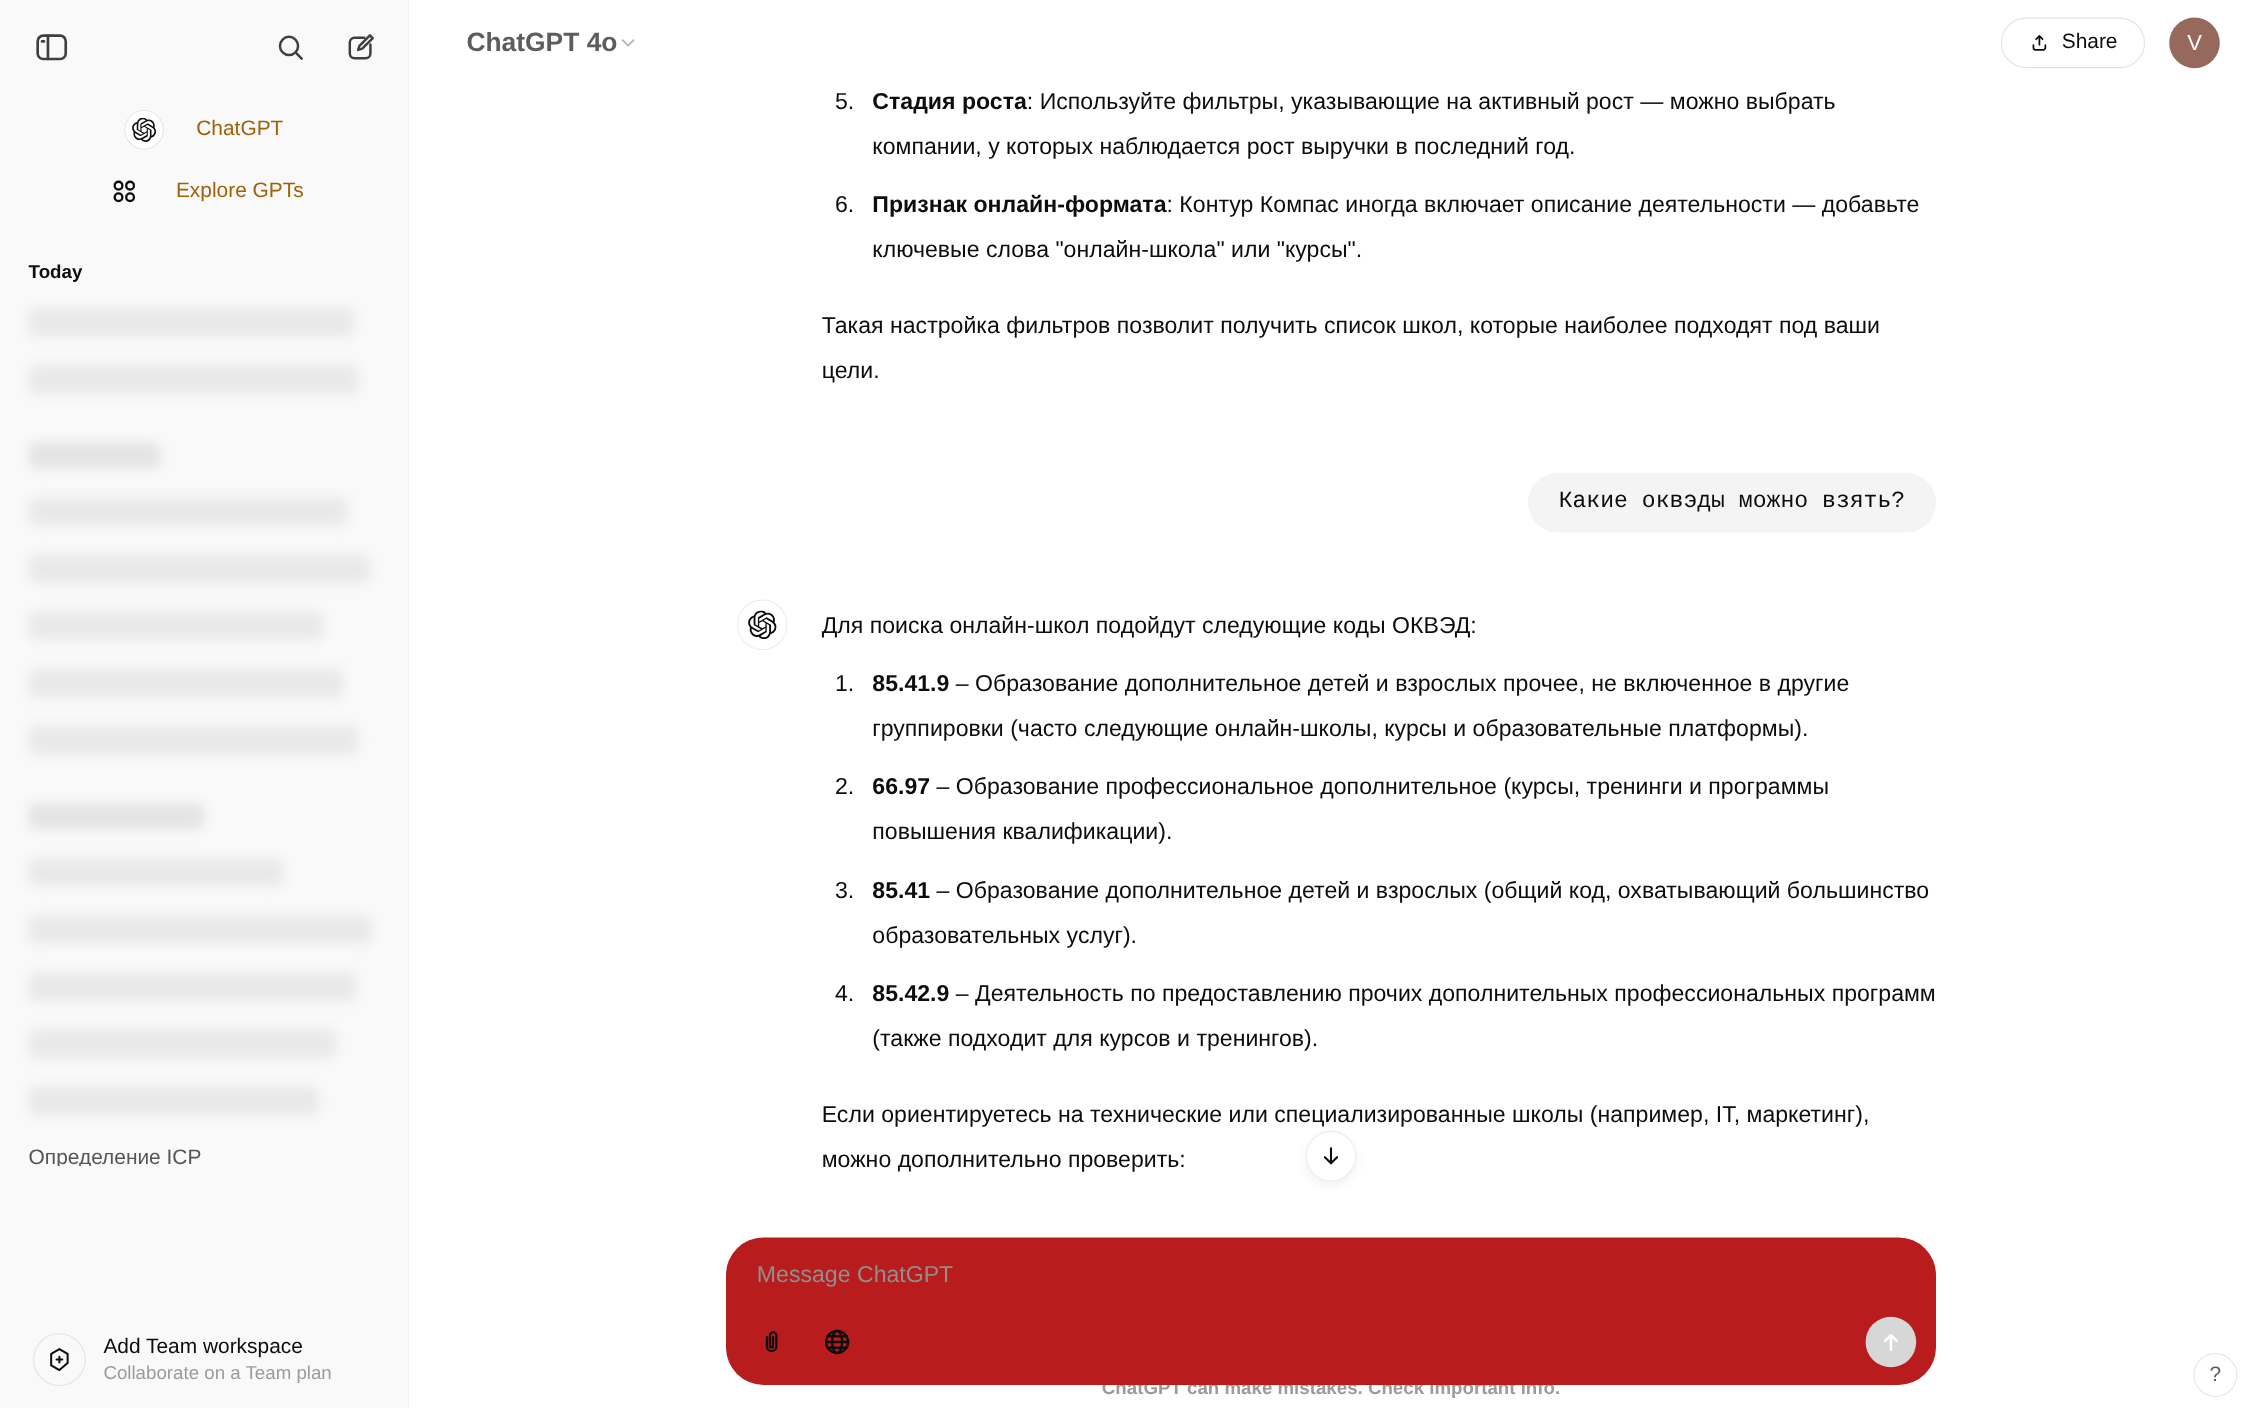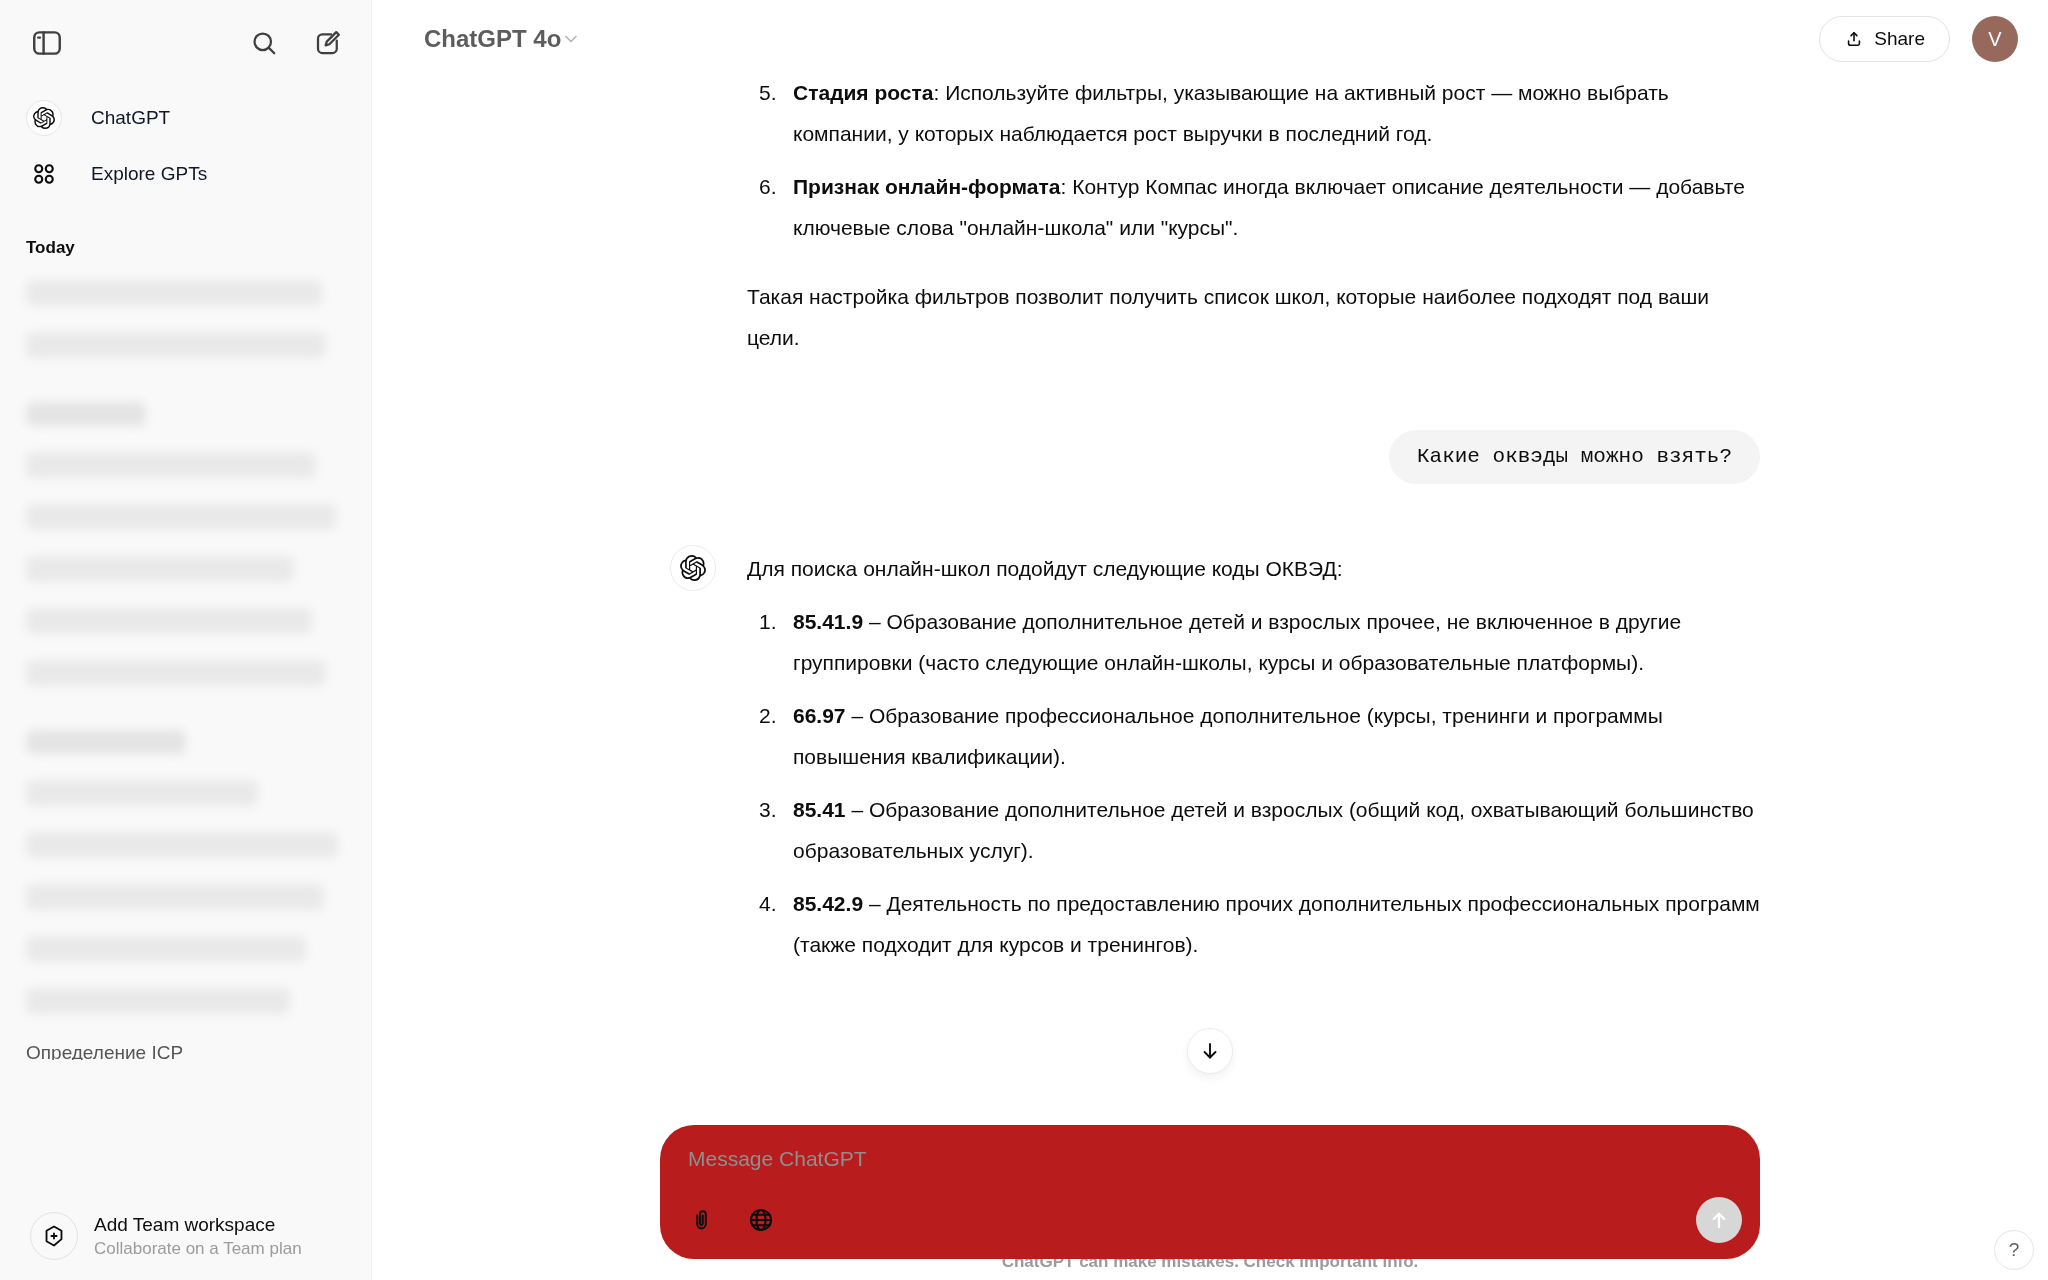--- a/index.html
+++ b/index.html
@@ -14,21 +14,21 @@
   
   .sidebar {
     width:372px; min-width:372px; height:100%;
     background:#f9f9f9; border-right:1px solid #efefef;
     position:relative; display:flex; flex-direction:column;
   }
   .sb-header { display:flex; align-items:center; justify-content:space-between; padding:22px 24px 6px 26px; }
   .sb-header .right { display:flex; align-items:center; gap:26px; }
   .icon-btn { color:#3f3f3f; background:none; border:none; padding:4px; border-radius:10px; cursor:pointer; display:flex; }
   .sb-nav { padding:20px 14px 0 14px; }
-  .sb-item { display:flex; align-items:center; gap:29px; padding:10px 12px; height:56px; border-radius:14px; font-size:19px; color:#0f172a; cursor:pointer; }
+  .sb-item { display:flex; align-items:center; gap:29px; padding:10px 12px; height:56px; border-radius:14px; font-size:19px; color:#a16207; cursor:pointer;justify-content:center; }
   .sb-avatar { width:36px; height:36px; border-radius:50%; display:flex; align-items:center; justify-content:center; flex:none; }
   .sb-avatar.openai { background:#fff; border:1px solid #e6e6e6; color:#0d0d0d; }
   .sb-avatar.spintax { background:radial-gradient(circle at 62% 32%, #57b2cf 0%, #2f6d96 32%, #1b2c4f 68%, #0b1020 100%); }
   .sb-avatar.grid { color:#0d0d0d; }
   .sb-section-title { margin:36px 0 0 0; padding:0 0 0 26px; font-size:17px; font-weight:700; color:#0d0d0d; }
   .sb-list { padding:0 14px; flex:1; overflow:hidden; }
   .bar { height:26px; border-radius:7px; background:#e9e9e9; filter:blur(5px); margin:26px 0 26px 12px; }
   .bar.hdr { background:#e4e4e4; margin-top:44px; }
   .partial-clip { height:20px; overflow:hidden; margin:22px 0 0 12px; }
   .partial-clip .txt { font-size:19px; line-height:26px; color:#565656; }
@@ -227,20 +227,21 @@
         </li>
         <li>
           <span class="li-num">3.</span>
           <span class="li-text"><span class="b">85.41</span><span> – Образование дополнительное детей и взрослых (общий код, охватывающий большинство образовательных услуг).</span></span>
         </li>
         <li>
           <span class="li-num">4.</span>
           <span class="li-text"><span class="b">85.42.9</span><span> – Деятельность по предоставлению прочих дополнительных профессиональных программ (также подходит для курсов и тренингов).</span></span>
         </li>
       </ol>
+      <p class="para">Если ориентируетесь на технические или специализированные школы (например, IT, маркетинг), можно дополнительно проверить:</p>
     </div>
   </div>
 
   <button class="scroll-down-btn">
     <span>
       <svg width="24" height="24" viewBox="0 0 24 24" fill="none" stroke="currentColor" stroke-width="1.9" stroke-linecap="round" stroke-linejoin="round">
           <line x1="12" y1="5" x2="12" y2="18.5"></line>
           <polyline points="6.5 13 12 18.5 17.5 13"></polyline>
         </svg>
     </span>

